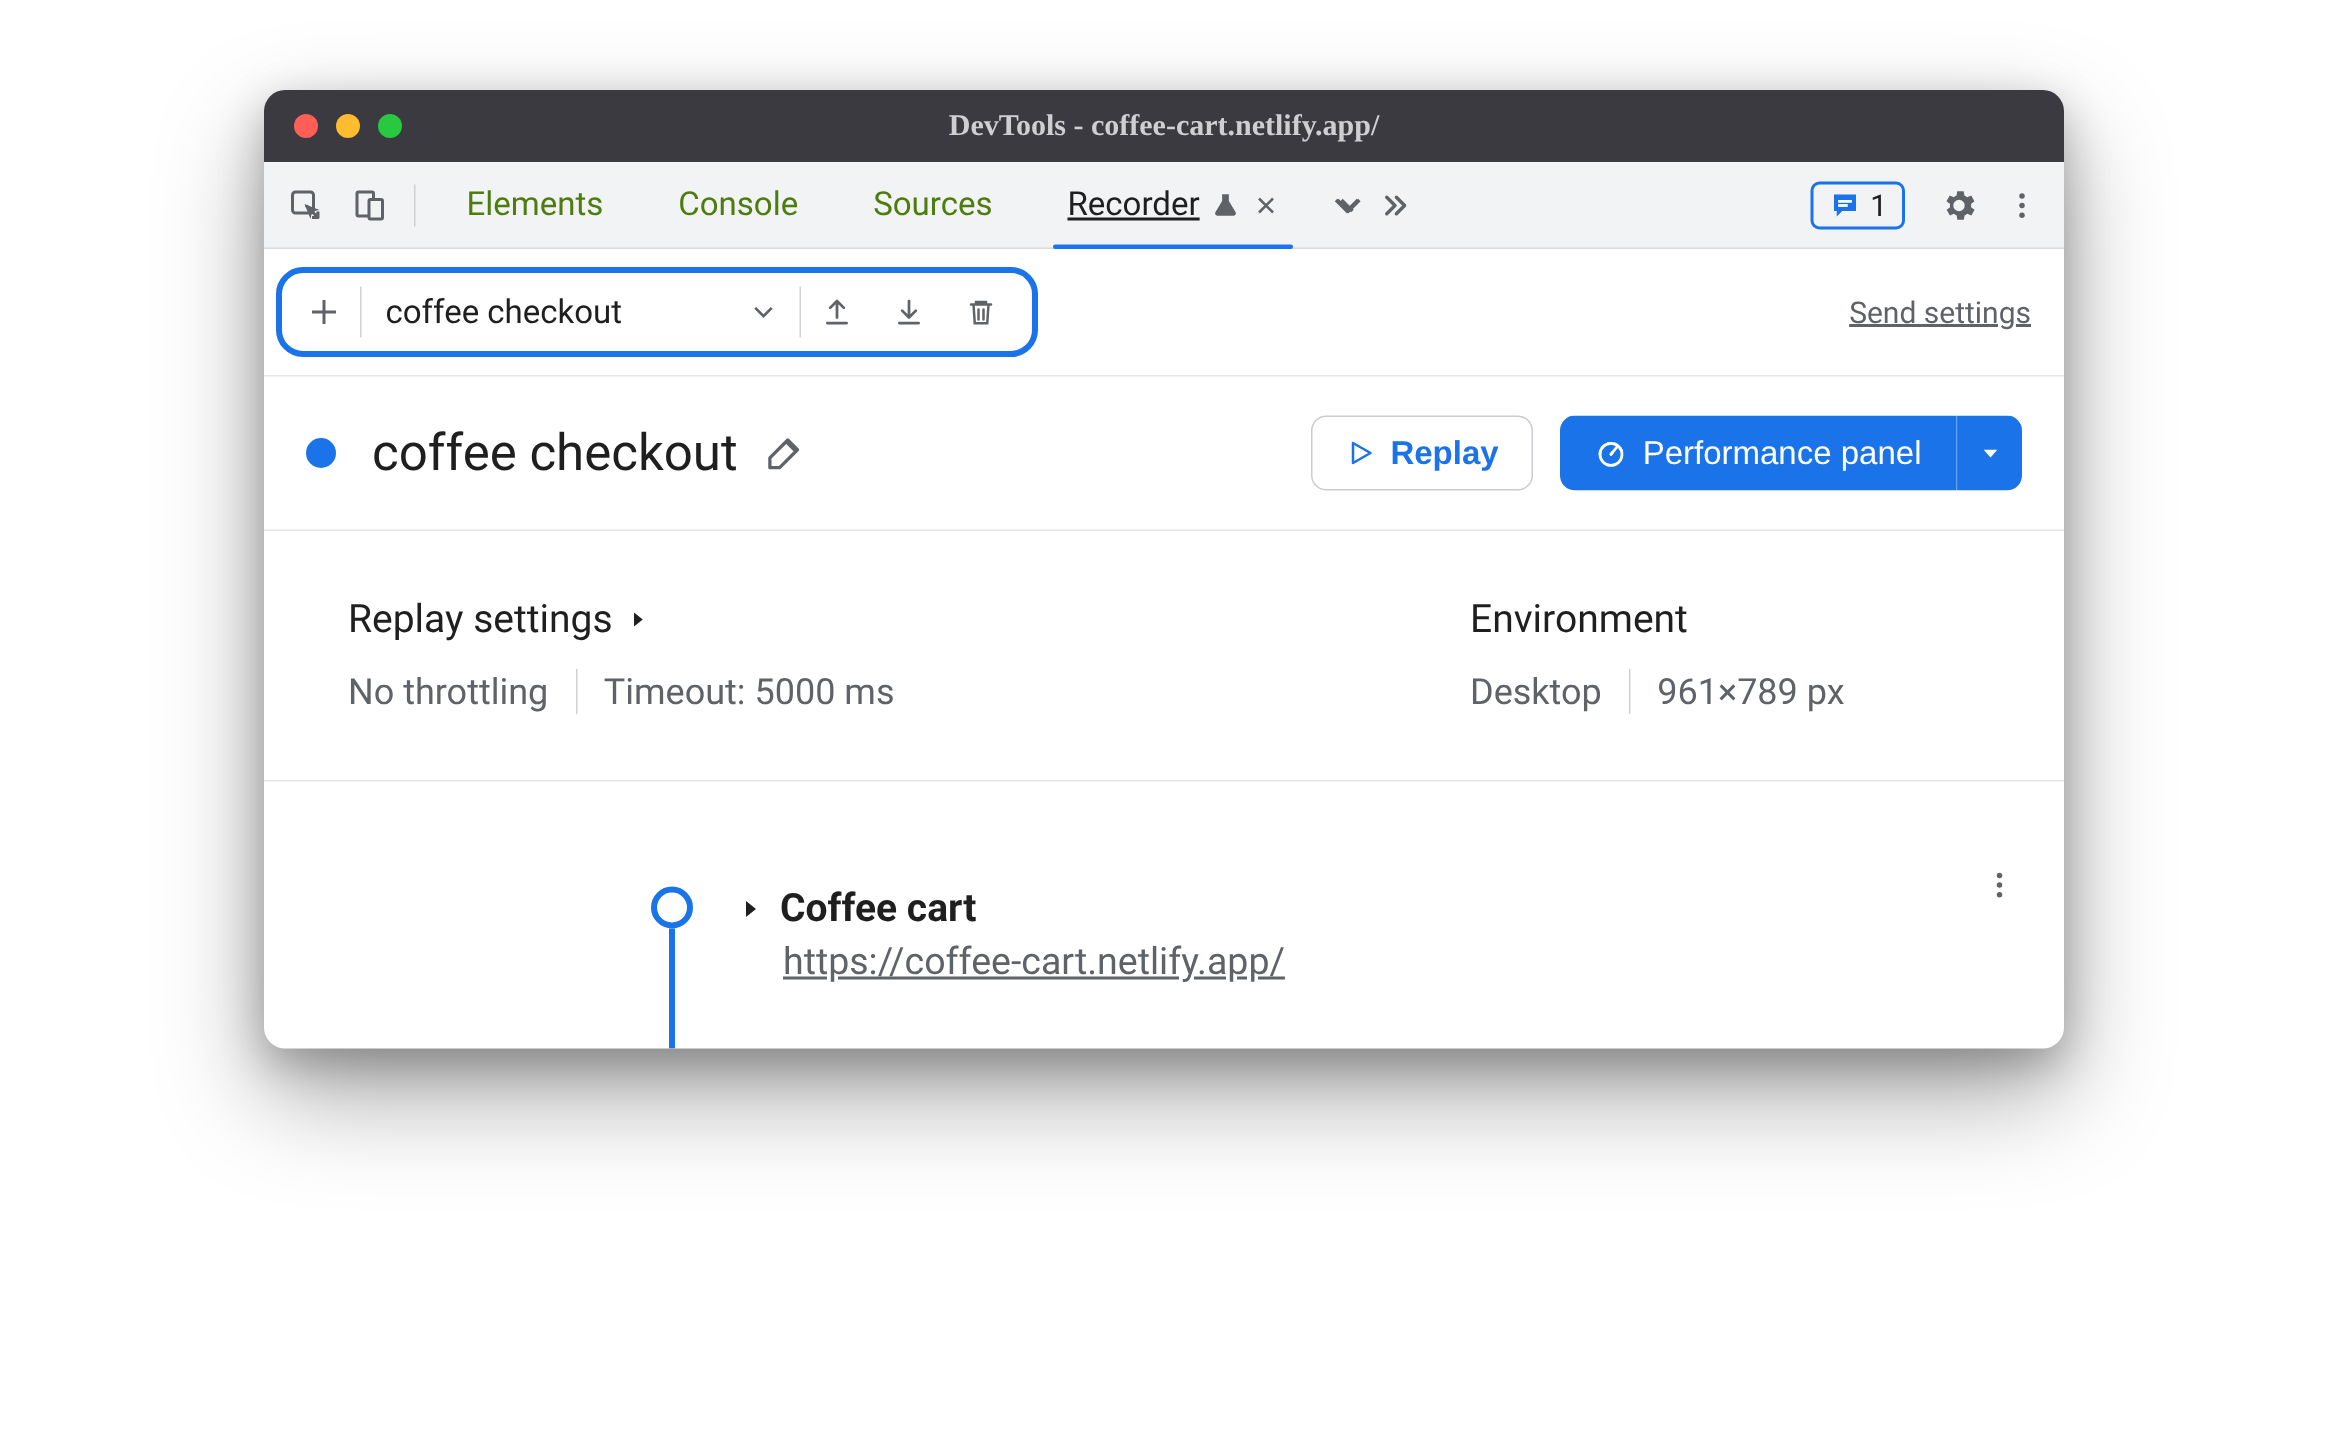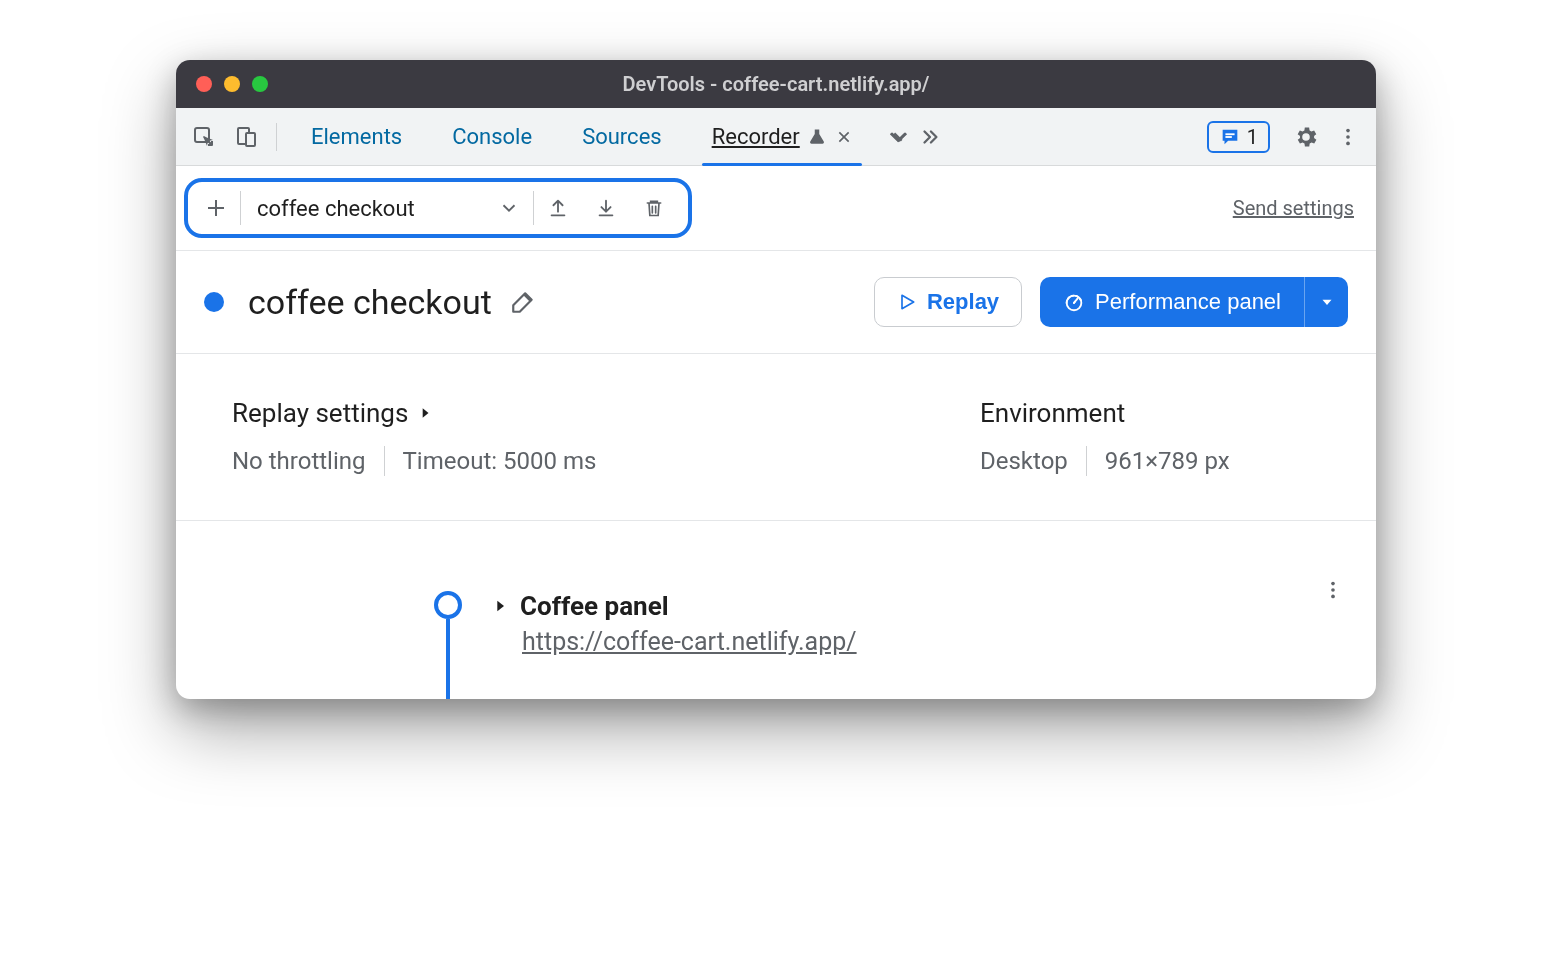--- a/index.html
+++ b/index.html
@@ -19,20 +19,21 @@
     overflow: hidden;
     box-shadow: 0 30px 70px rgba(0,0,0,0.35), 0 10px 30px rgba(0,0,0,0.25);
     background: #fff;
   }
   .titlebar {
     background: #3b3a41;
     height: 48px;
     display: flex;
     align-items: center;
     position: relative;
+    font-family: Liberation Serif, serif;
   }
   .traffic-lights {
     display: flex;
     gap: 12px;
     margin-left: 20px;
   }
   .tl { width: 16px; height: 16px; border-radius: 50%; }
   .tl.red { background: #ff5f57; }
   .tl.yellow { background: #febc2e; }
   .tl.green { background: #28c840; }
@@ -63,21 +64,21 @@
   .vdiv {
     width: 1px; height: 28px; background: #cfd1d3;
     margin: 0 6px;
   }
   .tab {
     padding: 0 22px;
     height: 100%;
     display: flex;
     align-items: center;
     font-size: 22px;
-    color: #0369a1;
+    color: #4d7c0f;
     cursor: pointer;
     position: relative;
   }
   .tab.active {
     color: #1f1f1f;
     text-decoration: underline;
   }
   .tab.active::after {
     content: "";
     position: absolute;
@@ -462,21 +463,21 @@
       <div class="node-circle"></div>
       <div class="node-line"></div>
     </div>
     <div class="step-body">
       <div class="step-title-row">
         <span class="caret-right">
           <svg width="16" height="16" viewBox="0 0 24 24" fill="currentColor">
               <path d="M8 4 L18 12 L8 20 Z"></path>
             </svg>
         </span>
-        <span class="step-title">Coffee panel</span>
+        <span class="step-title">Coffee cart</span>
       </div>
       <div class="step-url">https://coffee-cart.netlify.app/</div>
     </div>
     <div class="step-menu">
       <svg width="22" height="22" viewBox="0 0 24 24" fill="currentColor">
           <circle cx="12" cy="5" r="2"></circle>
           <circle cx="12" cy="12" r="2"></circle>
           <circle cx="12" cy="19" r="2"></circle>
         </svg>
     </div>

